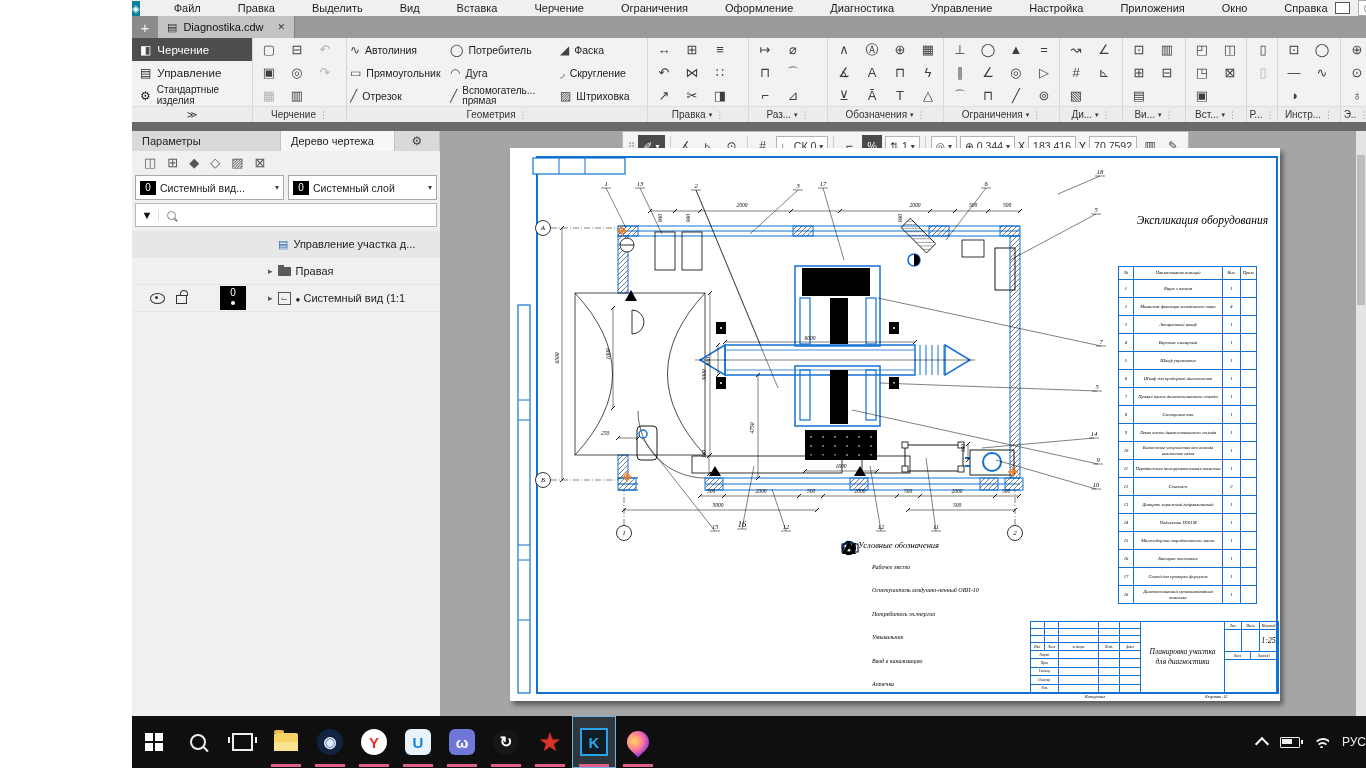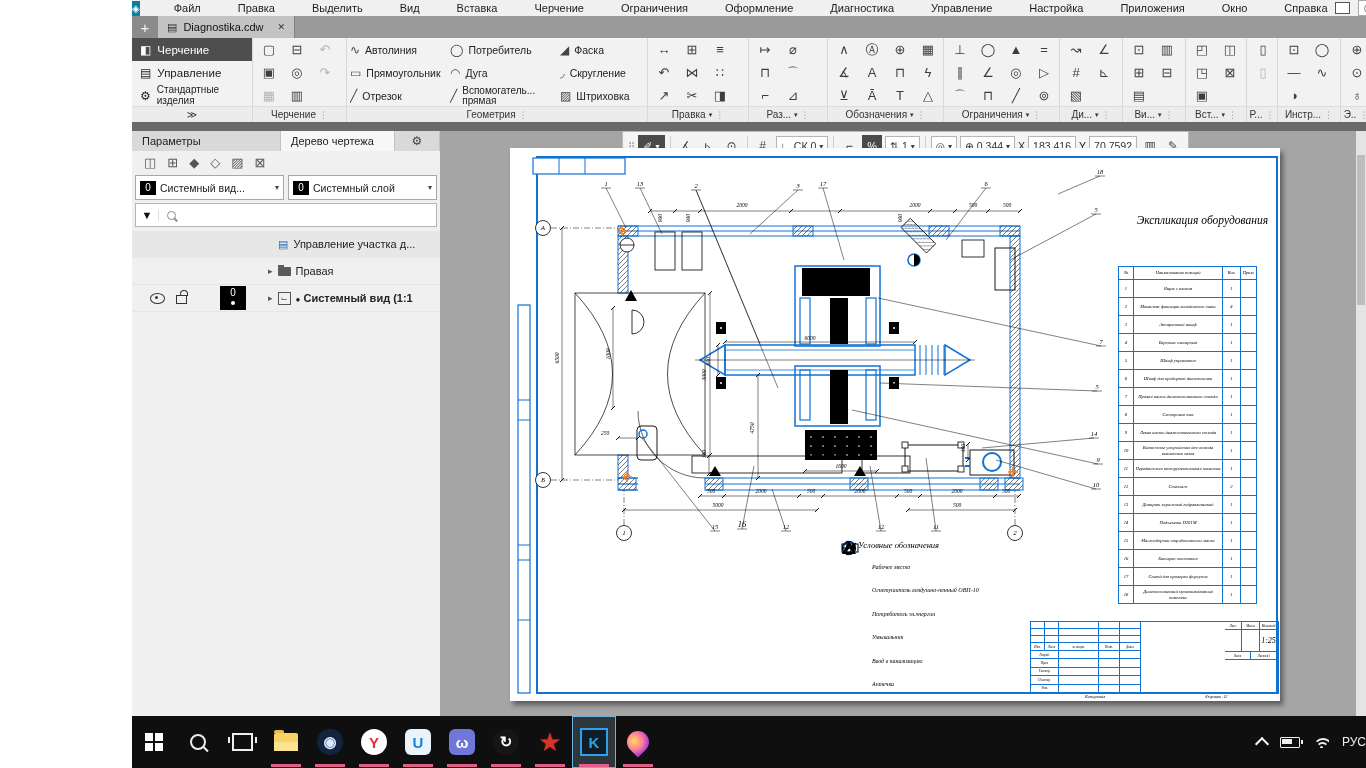--- a/index.html
+++ b/index.html
@@ -76,21 +76,21 @@
   .folder{width:13px;height:9px;background:#5a5a5a;position:relative;border-radius:1px;flex:none;}
   .folder::before{content:"";position:absolute;left:0;top:-2px;width:6px;height:2px;background:#5a5a5a;}
   .eye{width:13px;height:9px;border:1.5px solid #333;border-radius:50%;position:absolute;left:18px;top:8px;}
   .eye::after{content:"";position:absolute;left:3.5px;top:1.5px;width:3px;height:3px;background:#333;border-radius:50%;}
   .lock{position:absolute;left:44px;top:10px;width:9px;height:7px;border:1.5px solid #333;}
   .lock::before{content:"";position:absolute;left:3px;top:-6px;width:6px;height:5px;border:1.5px solid #333;
                 border-bottom:none;border-radius:4px 4px 0 0;}
   .vbadge{position:absolute;left:88px;top:1px;width:26px;height:24px;background:#000;color:#fff;
           font-size:10px;text-align:center;line-height:14px;}
   .vbadge::after{content:"";display:block;width:4px;height:4px;background:#fff;border-radius:50%;margin:1px auto 0;}
-  .boldtxt{font-weight:bold;}
+  .boldtxt{font-weight:normal;}
   
   .canvas{position:absolute;left:440px;top:131px;right:0;height:585px;background:#a5a5a5;overflow:hidden;}
   .ctoolbar{position:absolute;left:182px;top:0;height:28px;background:#f4f4f4;border:1px solid #b9b9b9;
             display:flex;align-items:center;gap:3px;padding:0 5px;font-size:11px;color:#333;}
   .grip{color:#8b8b8b;font-size:10px;}
   .cdark{background:#4a4a4a;color:#fff;height:22px;display:flex;align-items:center;gap:3px;padding:0 5px;}
   .cico{width:20px;text-align:center;font-size:12px;color:#3c3c3c;}
   .csep{width:1px;height:20px;background:#cfcfcf;margin:0 2px;}
   .cbox{background:#fff;border:1px solid #b5b5b5;height:18px;display:flex;align-items:center;
         padding:0 4px;gap:3px;font-size:10.5px;white-space:nowrap;}
@@ -770,20 +770,24 @@
           <div class="tb-abs" style="left: 68px; top: 45.8px; width: 21px; height: 8.4px; border-right: 0.8px solid rgb(18, 114, 211); border-bottom: 0.8px solid rgb(18, 114, 211);"></div>
           <div class="tb-abs" style="left: 89px; top: 45.8px; width: 21px; height: 8.4px; border-right: 0.8px solid rgb(18, 114, 211); border-bottom: 0.8px solid rgb(18, 114, 211);"></div>
           <div class="tb-abs" style="left: 0px; top: 54.2px; width: 28px; height: 8.4px; border-right: 0.8px solid rgb(18, 114, 211); border-bottom: 0.8px solid rgb(18, 114, 211);">Н.контр.</div>
           <div class="tb-abs" style="left: 28px; top: 54.2px; width: 40px; height: 8.4px; border-right: 0.8px solid rgb(18, 114, 211); border-bottom: 0.8px solid rgb(18, 114, 211);"></div>
           <div class="tb-abs" style="left: 68px; top: 54.2px; width: 21px; height: 8.4px; border-right: 0.8px solid rgb(18, 114, 211); border-bottom: 0.8px solid rgb(18, 114, 211);"></div>
           <div class="tb-abs" style="left: 89px; top: 54.2px; width: 21px; height: 8.4px; border-right: 0.8px solid rgb(18, 114, 211); border-bottom: 0.8px solid rgb(18, 114, 211);"></div>
           <div class="tb-abs" style="left: 0px; top: 62.6px; width: 28px; height: 8.4px; border-right: 0.8px solid rgb(18, 114, 211); border-bottom: 0.8px solid rgb(18, 114, 211);">Утв.</div>
           <div class="tb-abs" style="left: 28px; top: 62.6px; width: 40px; height: 8.4px; border-right: 0.8px solid rgb(18, 114, 211); border-bottom: 0.8px solid rgb(18, 114, 211);"></div>
           <div class="tb-abs" style="left: 68px; top: 62.6px; width: 21px; height: 8.4px; border-right: 0.8px solid rgb(18, 114, 211); border-bottom: 0.8px solid rgb(18, 114, 211);"></div>
           <div class="tb-abs" style="left: 89px; top: 62.6px; width: 21px; height: 8.4px; border-right: 0.8px solid rgb(18, 114, 211); border-bottom: 0.8px solid rgb(18, 114, 211);"></div>
+          <div class="tb-abs tb-title" style="left: 110px; top: 0px; width: 84px; height: 71px; border-right: 0.8px solid rgb(18, 114, 211); border-bottom: 0.8px solid rgb(18, 114, 211);">
+            <div>Планировка участка</div>
+            <div>для диагностики</div>
+          </div>
           <div class="tb-abs" style="left: 194px; top: 0px; width: 17px; height: 8px; border-right: 0.8px solid rgb(18, 114, 211); border-bottom: 0.8px solid rgb(18, 114, 211);">Лит.</div>
           <div class="tb-abs" style="left: 211px; top: 0px; width: 18px; height: 8px; border-right: 0.8px solid rgb(18, 114, 211); border-bottom: 0.8px solid rgb(18, 114, 211);">Масса</div>
           <div class="tb-abs" style="left: 229px; top: 0px; width: 18px; height: 8px; border-right: 0.8px solid rgb(18, 114, 211); border-bottom: 0.8px solid rgb(18, 114, 211);">Масштаб</div>
           <div class="tb-abs" style="left: 194px; top: 8px; width: 17px; height: 22px; border-right: 0.8px solid rgb(18, 114, 211); border-bottom: 0.8px solid rgb(18, 114, 211);"></div>
           <div class="tb-abs" style="left: 211px; top: 8px; width: 18px; height: 22px; border-right: 0.8px solid rgb(18, 114, 211); border-bottom: 0.8px solid rgb(18, 114, 211);"></div>
           <div class="tb-abs tb-scale" style="left: 229px; top: 8px; width: 18px; height: 22px; border-right: 0.8px solid rgb(18, 114, 211); border-bottom: 0.8px solid rgb(18, 114, 211);">1:25</div>
           <div class="tb-abs" style="left: 194px; top: 30px; width: 26px; height: 8px; border-right: 0.8px solid rgb(18, 114, 211); border-bottom: 0.8px solid rgb(18, 114, 211);">Лист</div>
           <div class="tb-abs" style="left: 220px; top: 30px; width: 27px; height: 8px; border-right: 0.8px solid rgb(18, 114, 211); border-bottom: 0.8px solid rgb(18, 114, 211);">Листов 1</div>
           <div class="tb-abs" style="left: 194px; top: 38px; width: 53px; height: 33px; border-right: 0.8px solid rgb(18, 114, 211); border-bottom: 0.8px solid rgb(18, 114, 211);"></div>
         </div>

